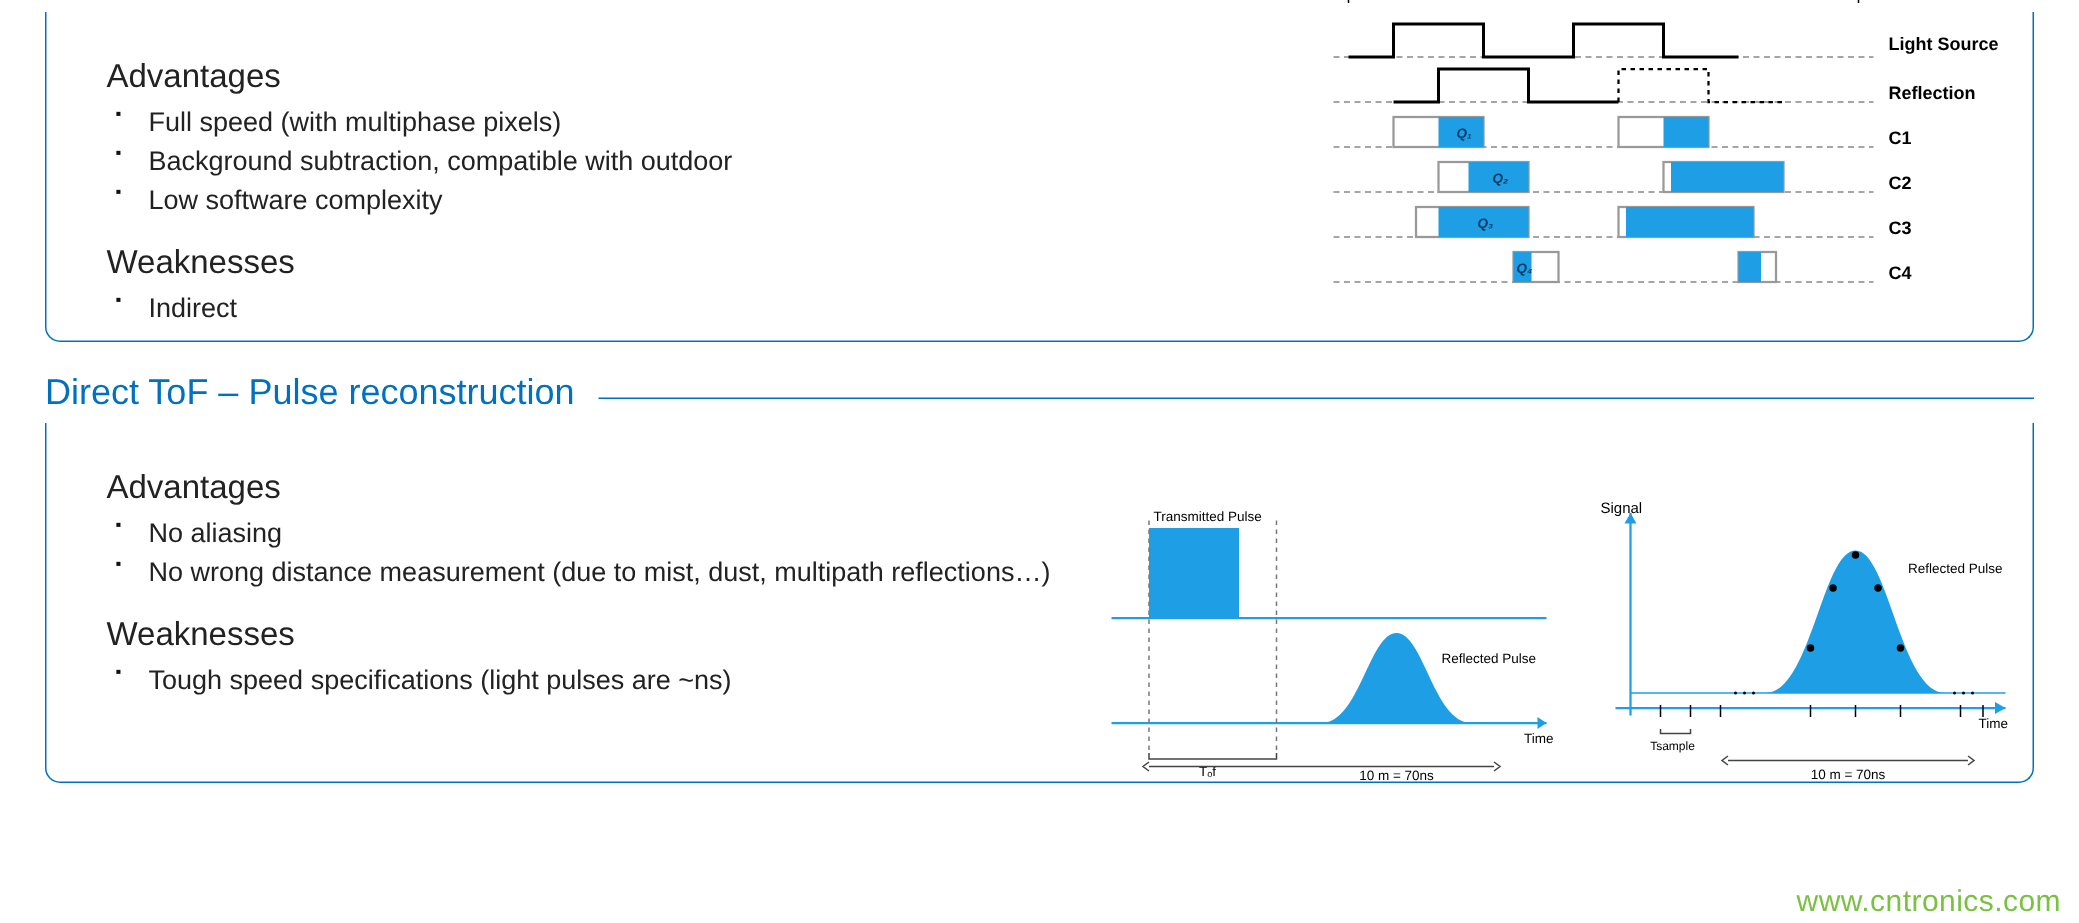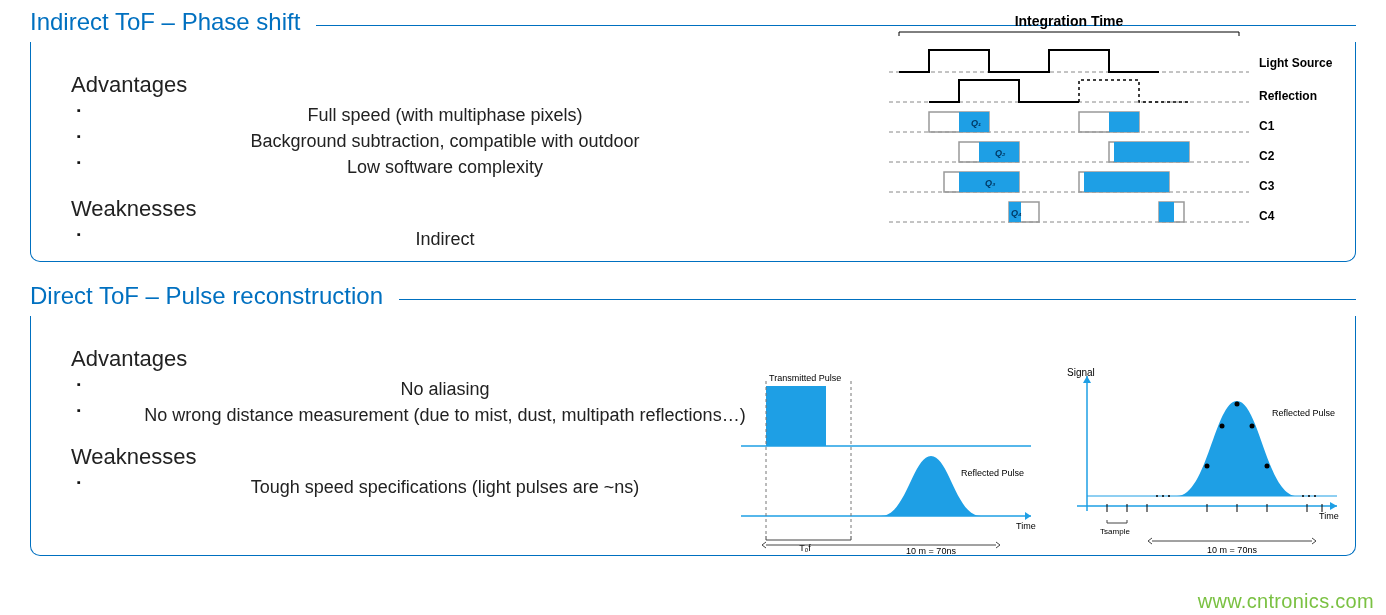--- a/index.html
+++ b/index.html
@@ -33,21 +33,21 @@
   .panel {
     border: 1px solid #0070C0;
     border-top: none;
     border-radius: 0 0 10px 10px;
     padding: 14px 24px 14px 40px;
     position: relative;
     min-height: 200px;
   }
   .content-col { max-width: 720px; }
   .subhead { font-size: 22px; font-weight: 300; margin-top: 16px; margin-bottom: 4px;}
-  ul.bullets { list-style: none; padding-left: 28px; margin-bottom: 14px; text-align: center;}
+  ul.bullets { list-style: none; padding-left: 28px; margin-bottom: 14px;}
   ul.bullets li { font-size: 18px; font-weight: 300; line-height: 1.45; position: relative;}
   ul.bullets li::before { content:"\25AA"; position:absolute; left:-22px; top:1px; font-size: 11px; color:#111; }
   .diagram-area { position:absolute; }
   .watermark {
     position: absolute;
     right: 12px; bottom: 2px;
     color: #7AC142;
     font-family: Arial, sans-serif;
     font-size: 20px;
     letter-spacing: .3px;
@@ -55,24 +55,20 @@
   
   .timing { font-family: Arial, sans-serif; color:#111; }
   
   .pulse { font-family: Arial, sans-serif; }
   .pulse text { font-family: Arial, sans-serif; }
 </style>
 </head>
 <body>
 
 <div class="section">
-  <div class="sec-title-row">
-    <div class="sec-title">Indirect ToF – Phase shift</div>
-    <div class="sec-rule"></div>
-  </div>
   <div class="panel" style="height:220px;">
     <div class="content-col">
       <div class="subhead">Advantages</div>
       <ul class="bullets">
         <li>Full speed (with multiphase pixels)</li>
         <li>Background subtraction, compatible with outdoor</li>
         <li>Low software complexity</li>
       </ul>
       <div class="subhead">Weaknesses</div>
       <ul class="bullets">

